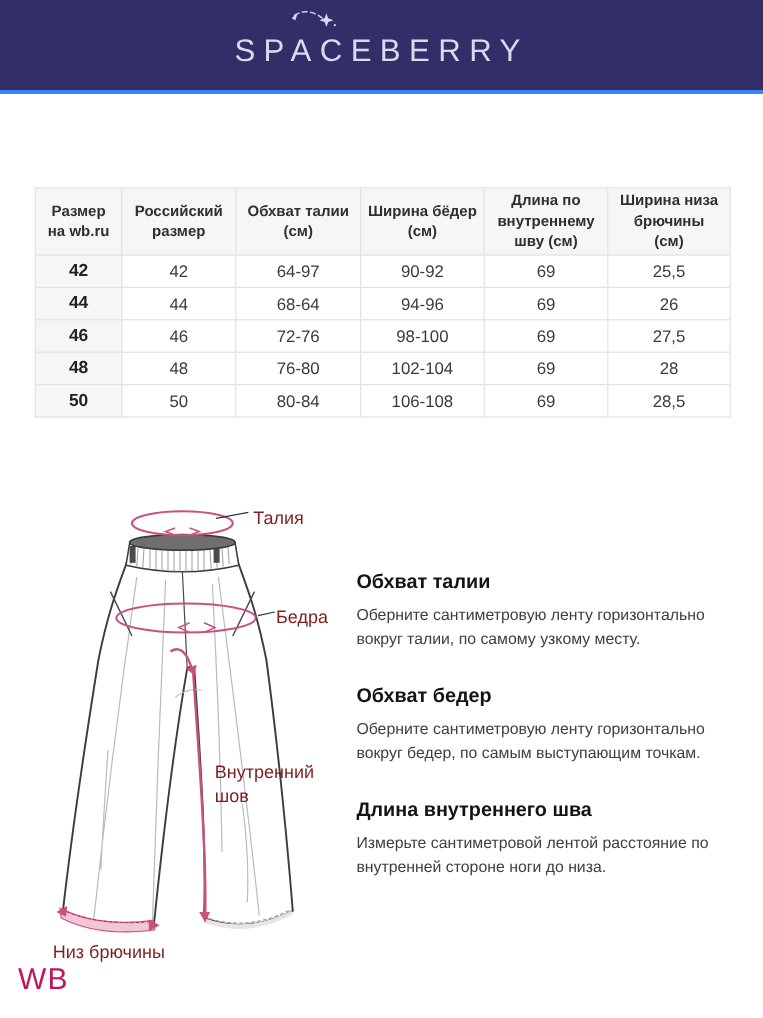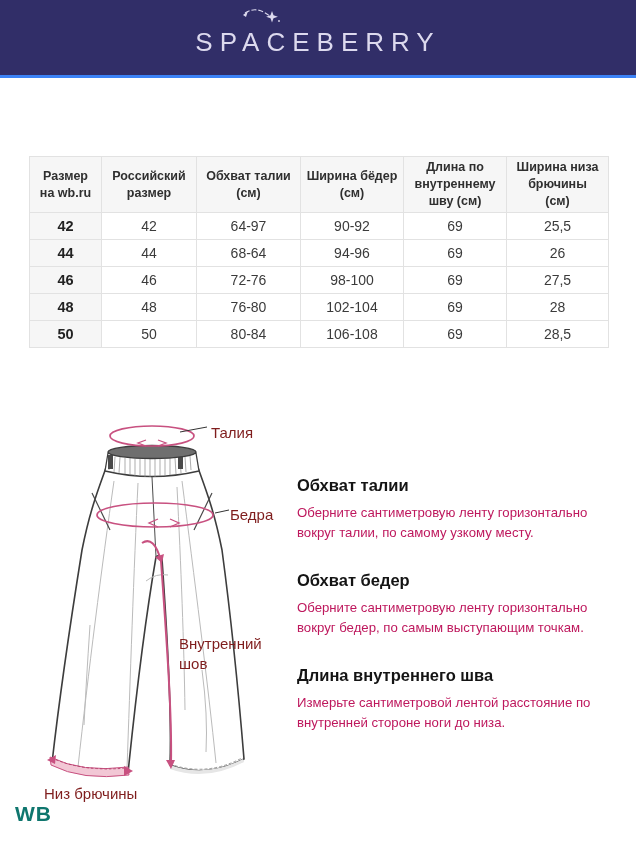--- a/index.html
+++ b/index.html
@@ -77,27 +77,27 @@
   .info-col { position:absolute; left:297px; top:444px; width:325px; }
   .mi-line { font-size:17px; line-height:24px; color:#1b1b1b; }
   .mi-label { font-weight:700; }
   .mi-value { font-weight:400; margin-left:5px; }
   .section { margin-top:27px; }
   .section:first-of-type { margin-top:32px; }
   .section h3 {
     font-size:16.5px; font-weight:700; color:#141414; margin-bottom:8px;
   }
   .section p {
-    font-size:13.2px; color:#be185d; line-height:1.55; width:305px;
+    font-size:13.2px; color:#404040; line-height:1.55; width:305px;
   }
 
   
   .watermark {
     position:absolute; left:15px; top:802px;
-    font-size:21px; font-weight:700; letter-spacing:1px; color:#0f766e;
+    font-size:25px; font-weight:400; letter-spacing:1px; color:#be185d;
   }
 </style>
 </head>
 <body style="--brand_bg: #312e68; --brand_text: #dcd9ee; --accent_pink: #c85180; --table_header_bg: #f6f6f6;">
 
 <div class="page">
 
   <header class="brand-header">
     <div class="logo">
       <svg class="comet" viewBox="0 0 44 30">

